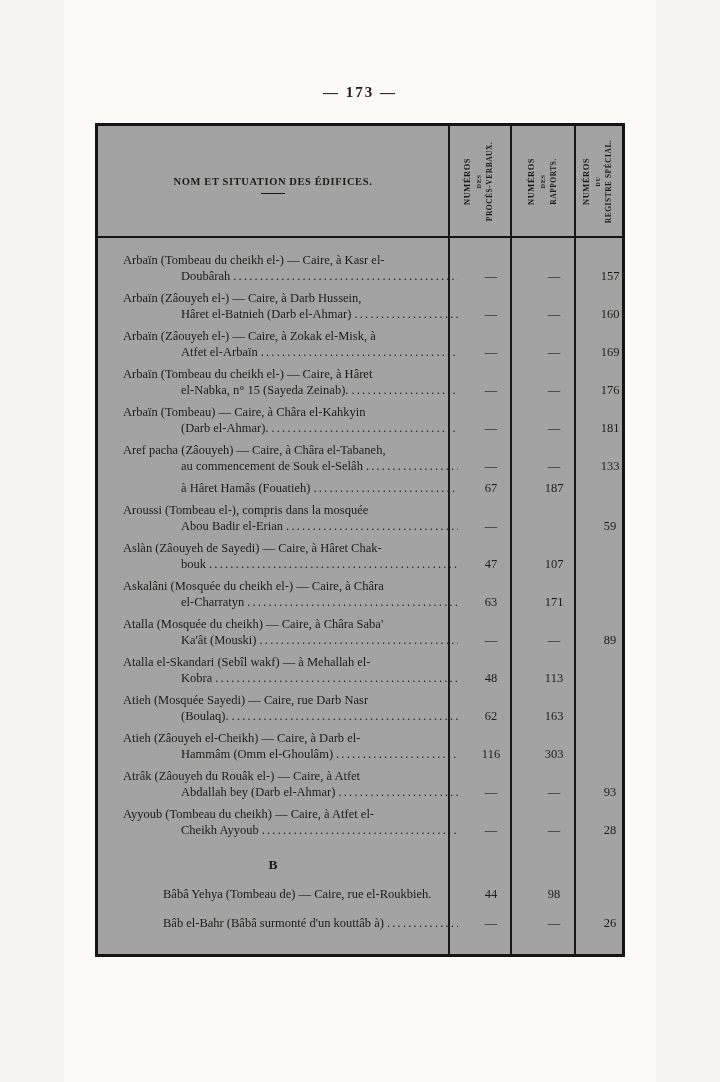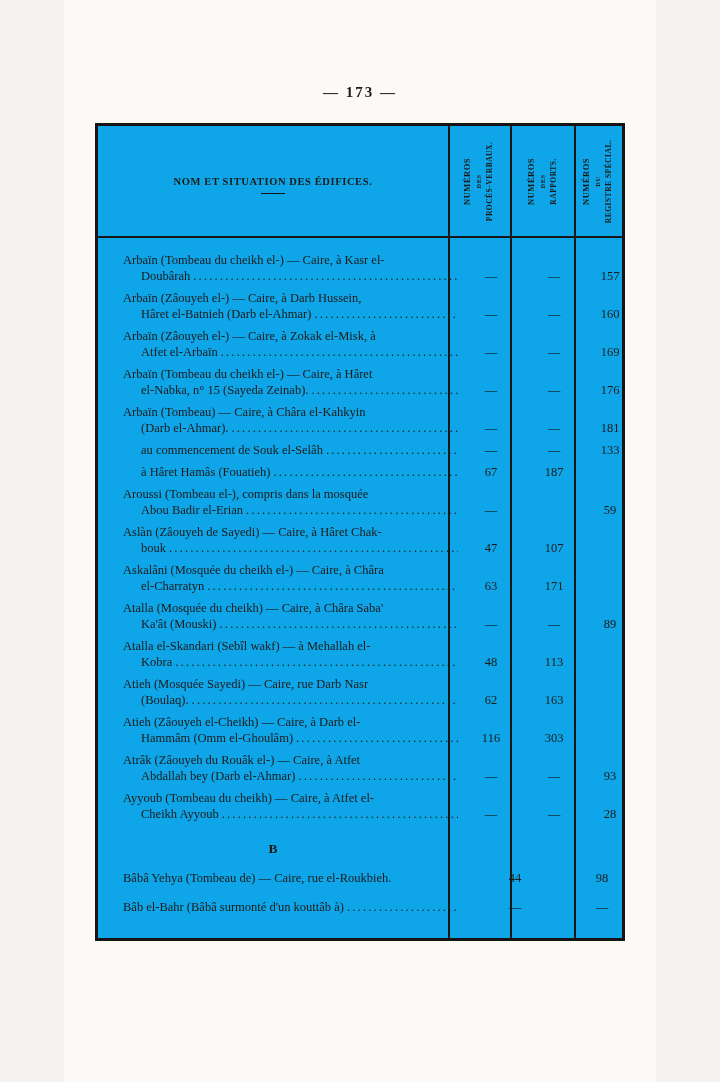--- a/index.html
+++ b/index.html
@@ -20,21 +20,21 @@
     font-size: 15px;
     font-weight: bold;
     letter-spacing: 2px;
     margin-bottom: 22px;
   }
   .table-box {
     position: relative;
     width: 524px;
     margin: 0 auto;
     border: 3px solid #171513;
-    background: #0ea5e9;
+    background: #a3a3a3;
   }
   .vline {
     position: absolute;
     top: 0; bottom: 0;
     width: 1.5px;
     background: #1a1815;
   }
   .v1 { left: 350px; }
   .v2 { left: 412px; }
   .v3 { left: 476px; }
@@ -76,30 +76,30 @@
   .vh3 { font-size: 7.5px; }
 
   .tbody { padding: 14px 0 10px; }
 
   .row {
     display: grid;
     grid-template-columns: 350px 62px 64px 48px;
     margin-bottom: 6px;
     padding-left: 12px;
   }
-  .row.single { margin-bottom: 13px; gap: 24px; }
+  .row.single { margin-bottom: 13px; }
   .cell.name {
     padding-left: 13px;
     padding-right: 2px;
     font-size: 12.5px;
     line-height: 16px;
   }
   .line { white-space: nowrap; }
   .line.cont { padding-left: 18px; }
-  .line.last { display: flex; align-items: baseline; }
+  .line.last { display: flex; align-items: baseline; margin-left: 40px; }
   .line.last .txt { white-space: nowrap; }
   .dots {
     flex: 1;
     overflow: hidden;
     white-space: nowrap;
     margin-left: 3px;
     min-width: 0;
   }
   .dots::after {
     content: "..................................................................................................";
@@ -221,20 +221,21 @@
               <span class="txt">(Darb el-Ahmar).</span>
               <span class="dots"></span>
             </div>
           </div>
           <div class="cell num">—</div>
           <div class="cell num">—</div>
           <div class="cell num">181</div>
         </div>
         <div class="row">
           <div class="cell name">
+            <div class="line">Aref pacha (Zâouyeh) — Caire, à Châra el-Tabaneh,</div>
             <div class="line cont last">
               <span class="txt">au commencement de Souk el-Selâh</span>
               <span class="dots"></span>
             </div>
           </div>
           <div class="cell num">—</div>
           <div class="cell num">—</div>
           <div class="cell num">133</div>
         </div>
         <div class="row">

